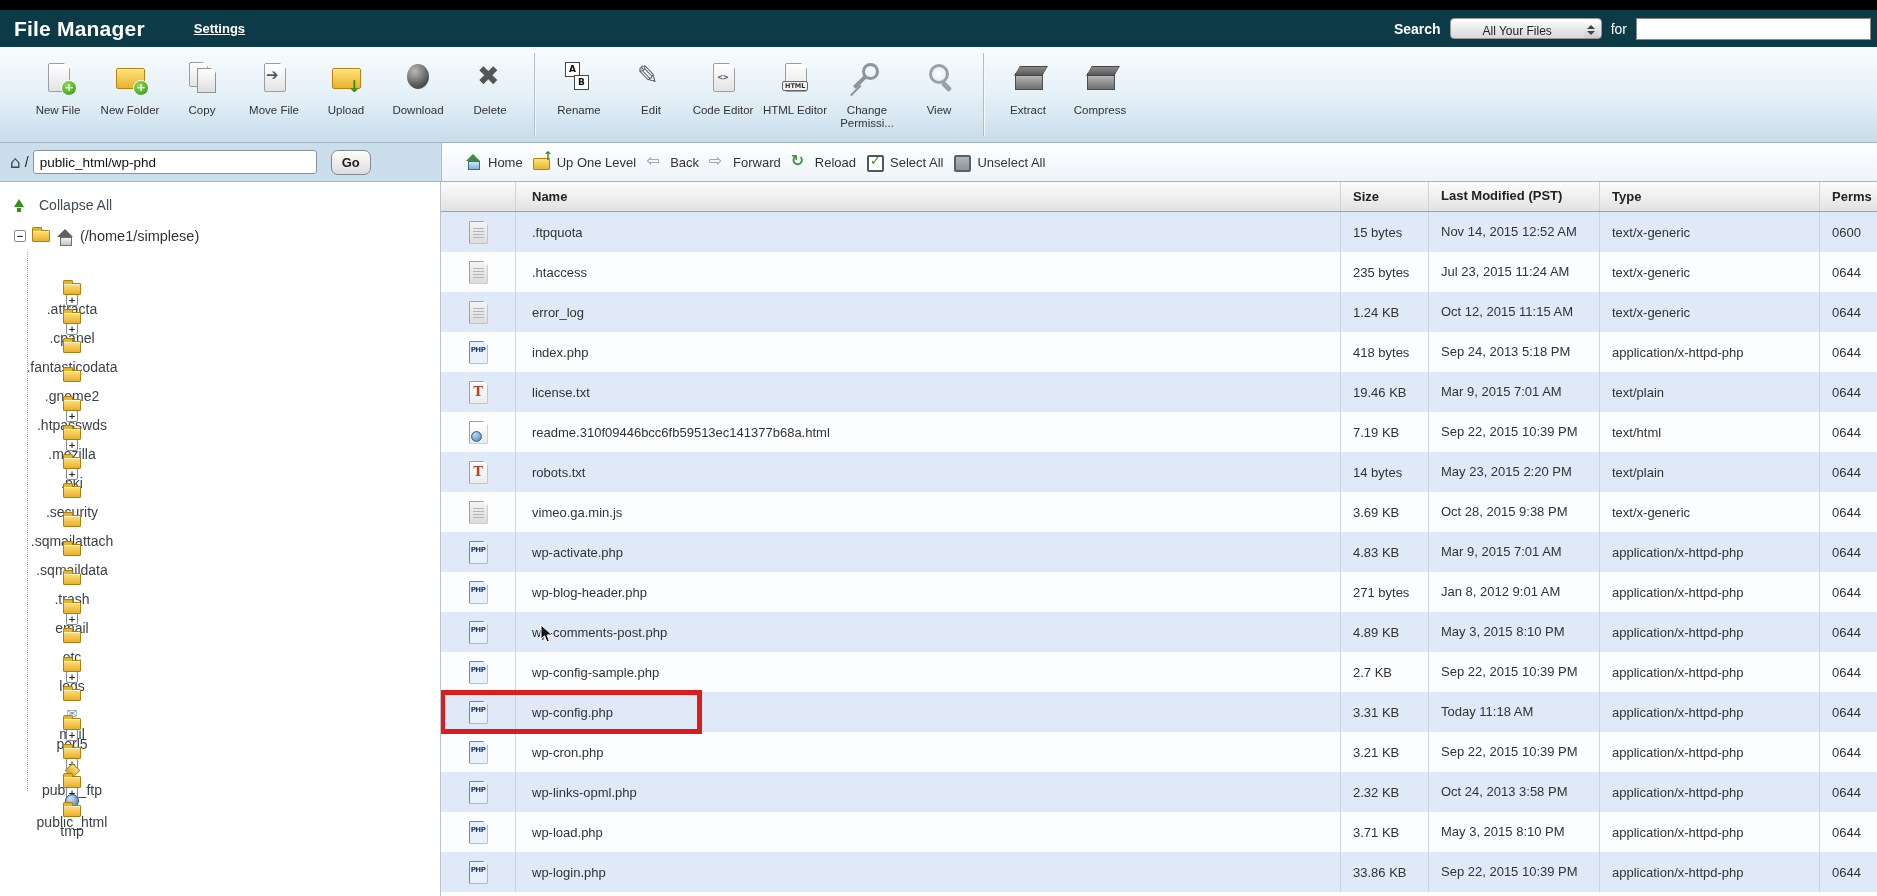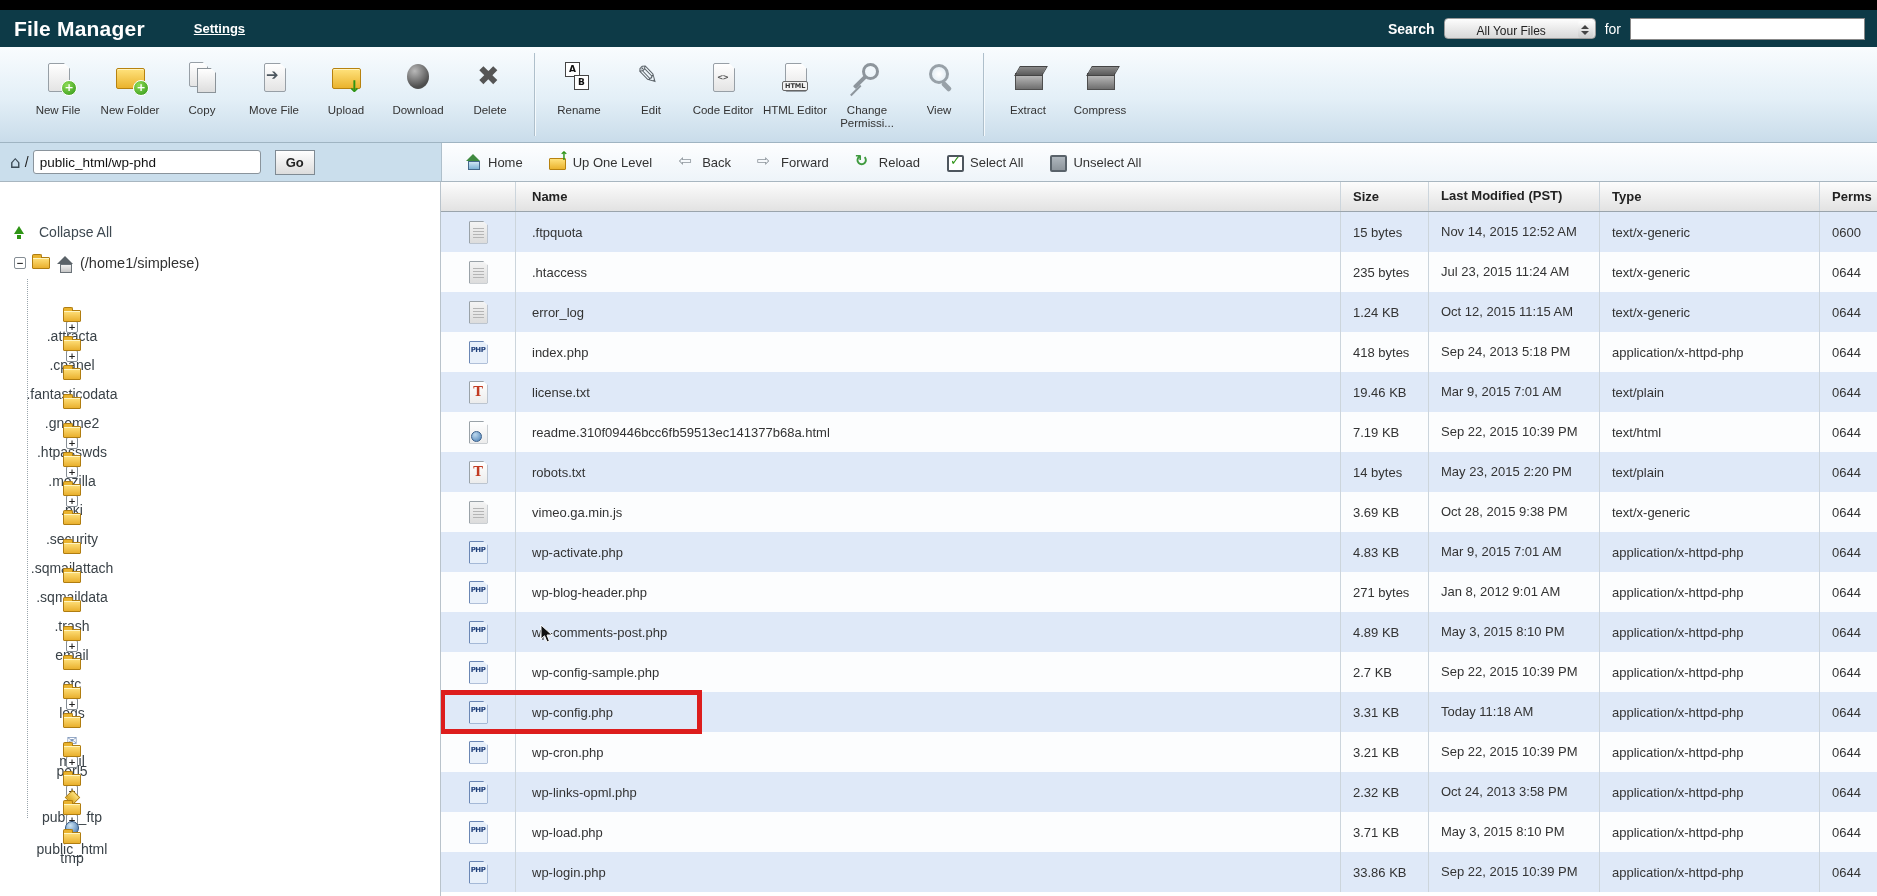--- a/index.html
+++ b/index.html
@@ -10,21 +10,21 @@
     font-family:"Liberation Sans","DejaVu Sans",sans-serif;color:#333;font-size:13px}
   .abs{position:absolute}
   .glyph{font-family:"DejaVu Sans",sans-serif}
 
   
   #black-strip{left:0;top:0;width:100%;height:10px;background:#000}
   #app-header{left:0;top:10px;width:100%;height:37px;background:var(--teal);
     display:flex;align-items:center;color:#fff}
   #app-title{font-size:21px;font-weight:bold;margin-left:14px;letter-spacing:.2px}
   #settings-link{margin-left:49px;font-size:13px;font-weight:bold;text-decoration:underline;cursor:pointer}
-  #header-right{margin-left:auto;display:flex;align-items:center;gap:9px;margin-right:12px}
+  #header-right{margin-left:auto;display:flex;align-items:center;gap:9px;margin-right:6px}
   #search-label{font-size:14px;font-weight:bold}
   .hsel{width:152px;height:21px;border-radius:4px;background:linear-gradient(#fdfdfd,#d8d8d8);
     border:1px solid #9a9a9a;display:flex;align-items:flex-end;color:#222;font-size:12px;cursor:pointer}
   .hsel .sel-text{flex:1;text-align:center}
   .stepper{width:15px;height:17px;margin-right:2px;border-radius:3px;background:linear-gradient(#fff,#ccc);
     display:flex;flex-direction:column;align-items:center;justify-content:center;gap:2px}
   .tri-up{width:0;height:0;border-left:4px solid transparent;border-right:4px solid transparent;border-bottom:4px solid #444}
   .tri-dn{width:0;height:0;border-left:4px solid transparent;border-right:4px solid transparent;border-top:4px solid #444}
   #for-label{font-size:14px;font-weight:normal}
   #search-input{width:235px;height:22px;border:1px solid #888;background:#fff;padding:0 5px;font-size:13px}
@@ -79,46 +79,46 @@
     background:linear-gradient(#c2c2c2,#6f6f6f);border:1px solid #4e4e4e}
   .boxico::after{content:"";position:absolute;left:6px;top:6px;width:26px;height:8px;
     background:linear-gradient(#8a8a8a,#5a5a5a);border:1px solid #444;transform:skewX(-30deg)}
 
   
   #pathrow{left:0;top:143px;width:100%;height:39px;border-bottom:1px solid #a8b6c0;display:flex}
   #path-left{width:442px;height:100%;background:#cadeec;border-right:1px solid #aebfcb;
     display:flex;align-items:center;padding-left:10px;gap:4px}
   #path-home-icon{font-size:17px;color:#3c4a55;line-height:1}
   #path-slash{font-size:14px;color:#222}
-  #path-input{width:228px;height:24px;border:1px solid #8a949c;border-radius:3px;background:#fff;
+  #path-input{width:284px;height:24px;border:1px solid #8a949c;border-radius:3px;background:#fff;
     padding:0 6px;font-size:13.5px;color:#111}
-  #go-button{margin-left:10px;width:40px;height:25px;border:1px solid #7f8a93;border-radius:0;
+  #go-button{margin-left:10px;width:40px;height:25px;border:1px solid #7f8a93;border-radius:7px;
     background:linear-gradient(#fff,#dcdcdc);font-weight:bold;font-size:13px;color:#222;cursor:pointer}
   #nav-right{flex:1;background:linear-gradient(#fdfeff,#eef4f9);display:flex;
-    padding-left:22px;gap:26px}
+    padding-left:22px;gap:10px}
   .nitem{display:flex;align-items:center;gap:6px;cursor:pointer;color:#333;font-size:13px}
   .nico{width:18px;height:16px;position:relative;flex:none}
   .ni-home::before{content:"";position:absolute;left:2px;top:0;width:0;height:0;
     border-left:7px solid transparent;border-right:7px solid transparent;border-bottom:7px solid #3f8a3f}
   .ni-home::after{content:"";position:absolute;left:4px;top:7px;width:10px;height:7px;
     background:linear-gradient(#cfe6f5,#7fb3d5);border:1px solid #44688a}
   .ni-up::before{content:"";position:absolute;left:0;top:4px;width:15px;height:10px;
     background:linear-gradient(#ffe27c,#eab32d);border:1px solid #b7820f;border-radius:1px}
   .ni-up::after{content:"↑";position:absolute;right:-2px;top:-4px;font:bold 12px/12px "DejaVu Sans",sans-serif;color:#2e9415}
   .ni-back::before{content:"⇦";position:absolute;left:0;top:-2px;font:16px/18px "DejaVu Sans",sans-serif;color:#8d959c}
   .ni-fwd::before{content:"⇨";position:absolute;left:0;top:-2px;font:16px/18px "DejaVu Sans",sans-serif;color:#8d959c}
   .ni-reload::before{content:"↻";position:absolute;left:0;top:-2px;font:bold 16px/18px "DejaVu Sans",sans-serif;color:#3f9a3f}
   .ni-selall::before{content:"";position:absolute;left:1px;top:1px;width:13px;height:13px;
     background:#fff;border:2px solid #4e565e;border-radius:2px}
   .ni-selall::after{content:"✓";position:absolute;left:4px;top:-1px;font:bold 13px/15px "DejaVu Sans",sans-serif;color:#2e9415}
   .ni-unsel::before{content:"";position:absolute;left:1px;top:1px;width:13px;height:13px;
     background:linear-gradient(#aeb6bd,#8d959c);border:2px solid #59626a;border-radius:2px}
 
   
-  #sidebar{left:0;top:182px;width:366px;bottom:0;background:#fff;padding:35px 0 0 14px;overflow:hidden}
+  #sidebar{left:0;top:182px;width:366px;bottom:0;background:#fff;padding:8px 0 0 14px;overflow:hidden}
   #collapse-all{display:flex;align-items:center;gap:8px;height:30px;cursor:pointer;color:#3f4a52;font-size:14px}
   .ic-collapse{position:relative;width:17px;height:14px}
   .ic-collapse::before{content:"";position:absolute;left:0;top:1px;width:0;height:0;
     border-left:5px solid transparent;border-right:5px solid transparent;border-bottom:8px solid #2e9415}
   .ic-collapse::after{content:"";position:absolute;left:3px;bottom:0;width:4px;height:4px;background:#2e9415;
     box-shadow:8px -8px 0 #7d8populate890, 8px -8px 0 #7d8890, 8px -4px 0 #7d8890, 8px 0 0 #7d8890}
   #tree-root-row{display:flex;align-items:center;gap:6px;height:32px;cursor:pointer;font-size:14.5px;color:#333}
   .exp{width:12px;height:12px;background:#fff;border:1px solid #858d94;border-radius:2px;flex:none;
     font:bold 9px/10px "DejaVu Sans",sans-serif;text-align:center;color:#222;cursor:pointer}
   .exp.hidden{visibility:hidden}

